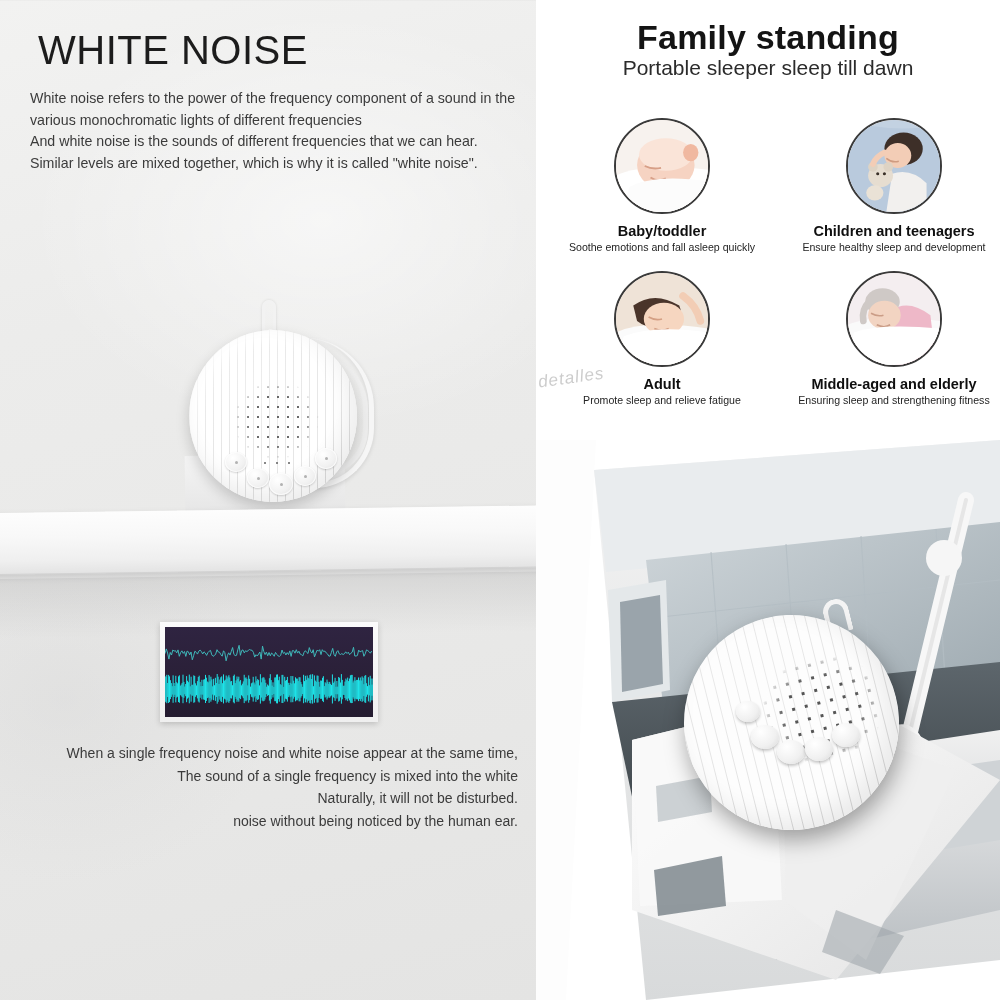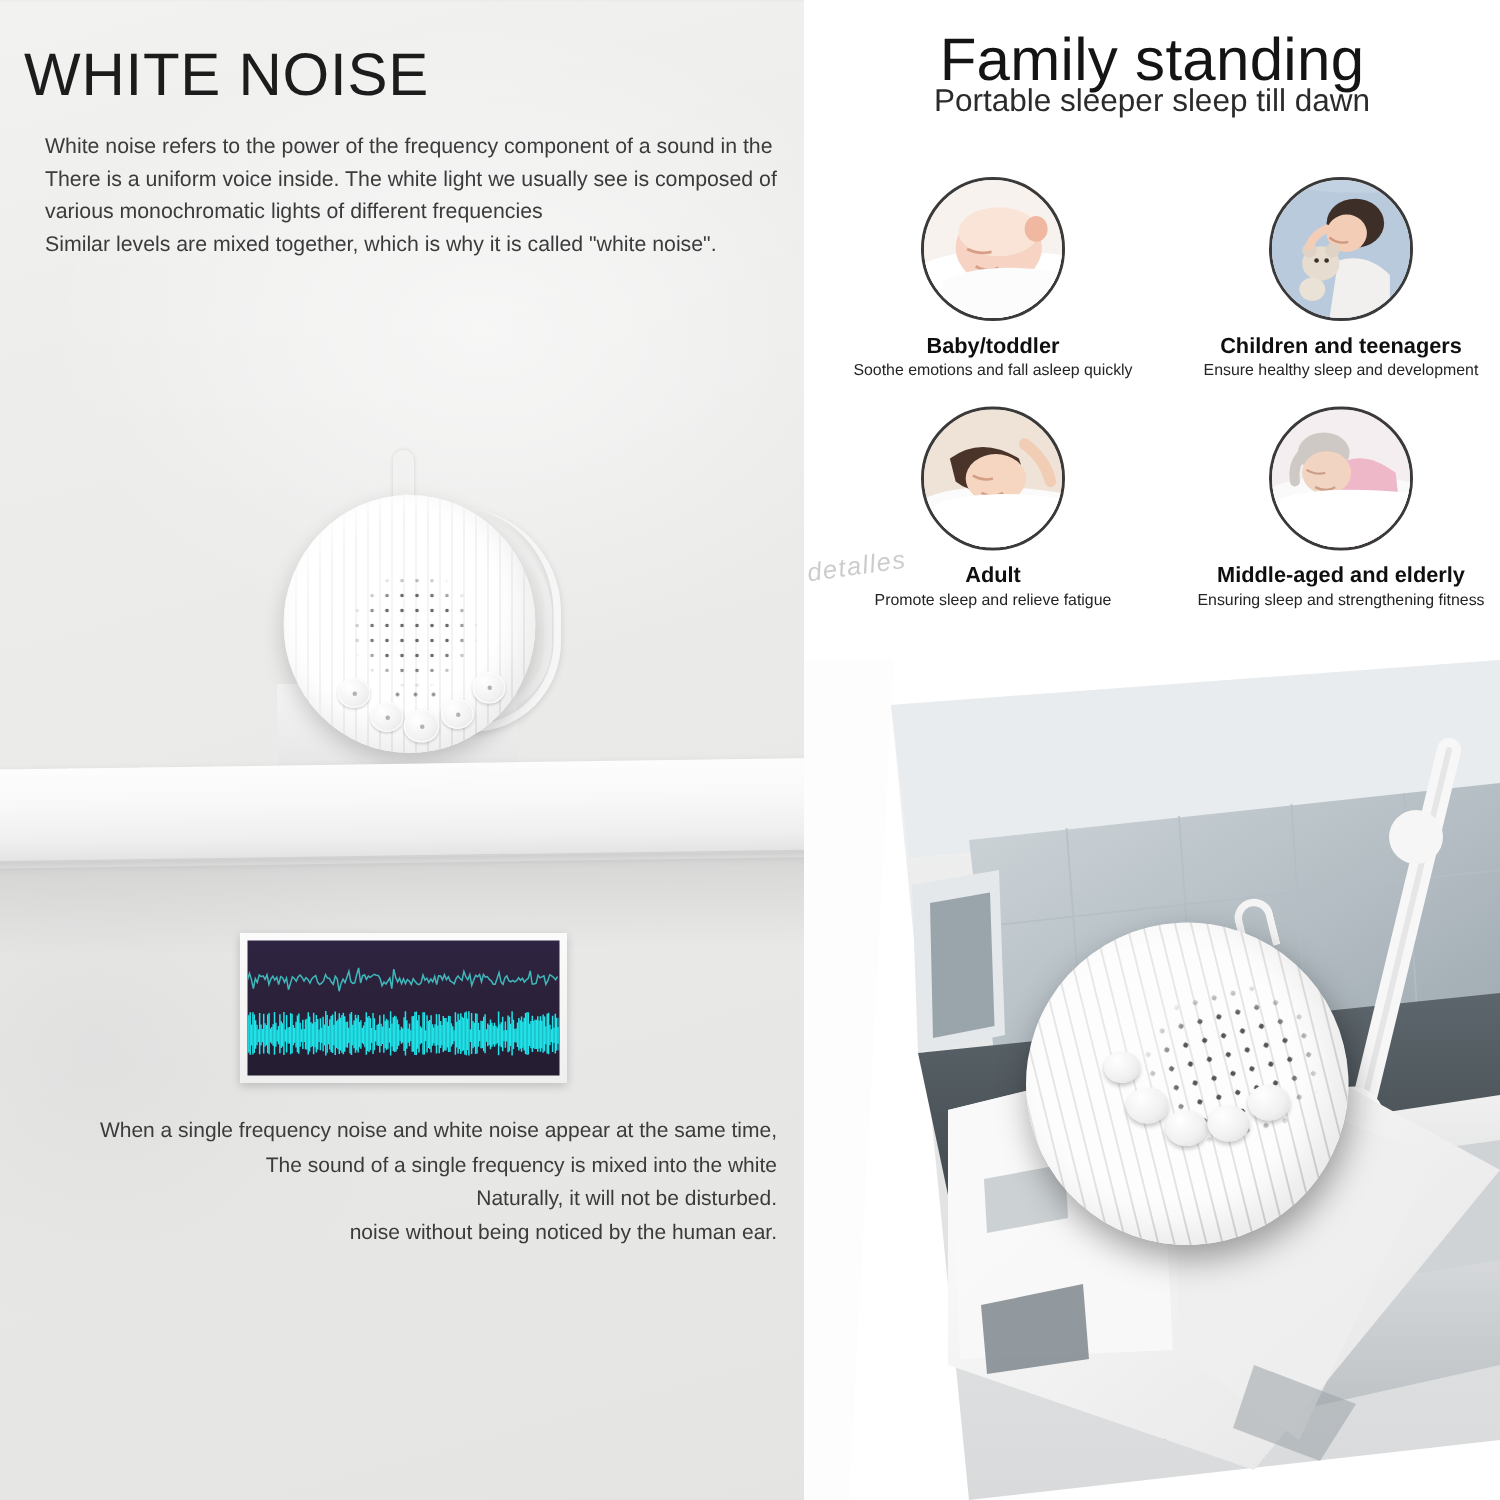--- a/index.html
+++ b/index.html
@@ -23,21 +23,21 @@
       radial-gradient(ellipse 420px 300px at 60% 22%, rgba(255,255,255,.55), rgba(255,255,255,0) 70%),
       radial-gradient(ellipse 300px 260px at 12% 70%, rgba(210,210,210,.35), rgba(255,255,255,0) 70%);
     pointer-events: none;
   }
   .wall-seam {
     position: absolute; left: 0; top: 0; width: 100%; height: 1px;
     background: rgba(0,0,0,0.02);
   }
 
   .lp-title {
-    position: absolute; left: 16px; top: 30px;
+    position: absolute; left: 38px; top: 30px;
     font-size: 40px; font-weight: 400; letter-spacing: .5px;
     color: #1c1c1c; line-height: 1;
   }
   .lp-body {
     position: absolute; left: 30px; top: 88px; width: 490px;
     font-size: 14.2px; line-height: 1.52; color: #3b3b3b;
   }
   .lp-body p { white-space: nowrap; }
 
   
@@ -143,21 +143,21 @@
     text-align: right; font-size: 14px; line-height: 1.62; color: #3b3b3b;
   }
 
   
   .right-panel {
     position: relative; width: 464px; height: 1000px;
     background: #ffffff; overflow: hidden;
   }
   .rp-title {
     position: absolute; left: 0; top: 18px; width: 100%;
-    text-align: center; font-size: 40px; font-weight: 400; color: #141414;
+    text-align: center; font-size: 34px; font-weight: 700; color: #141414;
     letter-spacing: .2px;
   }
   .rp-sub {
     position: absolute; left: 0; top: 56px; width: 100%;
     text-align: center; font-size: 21px; font-weight: 400; color: #2b2b2b;
   }
 
   .features { position: absolute; left: 0; top: 118px; width: 464px; }
   .f-row { display: flex; }
   .f-cell { width: 232px; text-align: center; padding-left: 20px; }
@@ -224,22 +224,22 @@
 <div class="page">
 
   <div class="left-panel">
     <div class="wall-shade"></div>
     <div class="wall-seam"></div>
 
     <h1 class="lp-title">WHITE NOISE</h1>
 
     <div class="lp-body">
       <p>White noise refers to the power of the frequency component of a sound in the</p>
-      <p>There is a uniform voice inside. The white light we usually see is composed of</p>
       <p>various monochromatic lights of different frequencies</p>
+      <p>And white noise is the sounds of different frequencies that we can hear.</p>
       <p>Similar levels are mixed together, which is why it is called "white noise".</p>
     </div>
 
     <div class="shelf-block"></div>
 
     <div class="device-wrap">
       <div class="cord"></div>
       <div class="cord2"></div>
       <div class="device-hook"></div>
       <div class="device">

